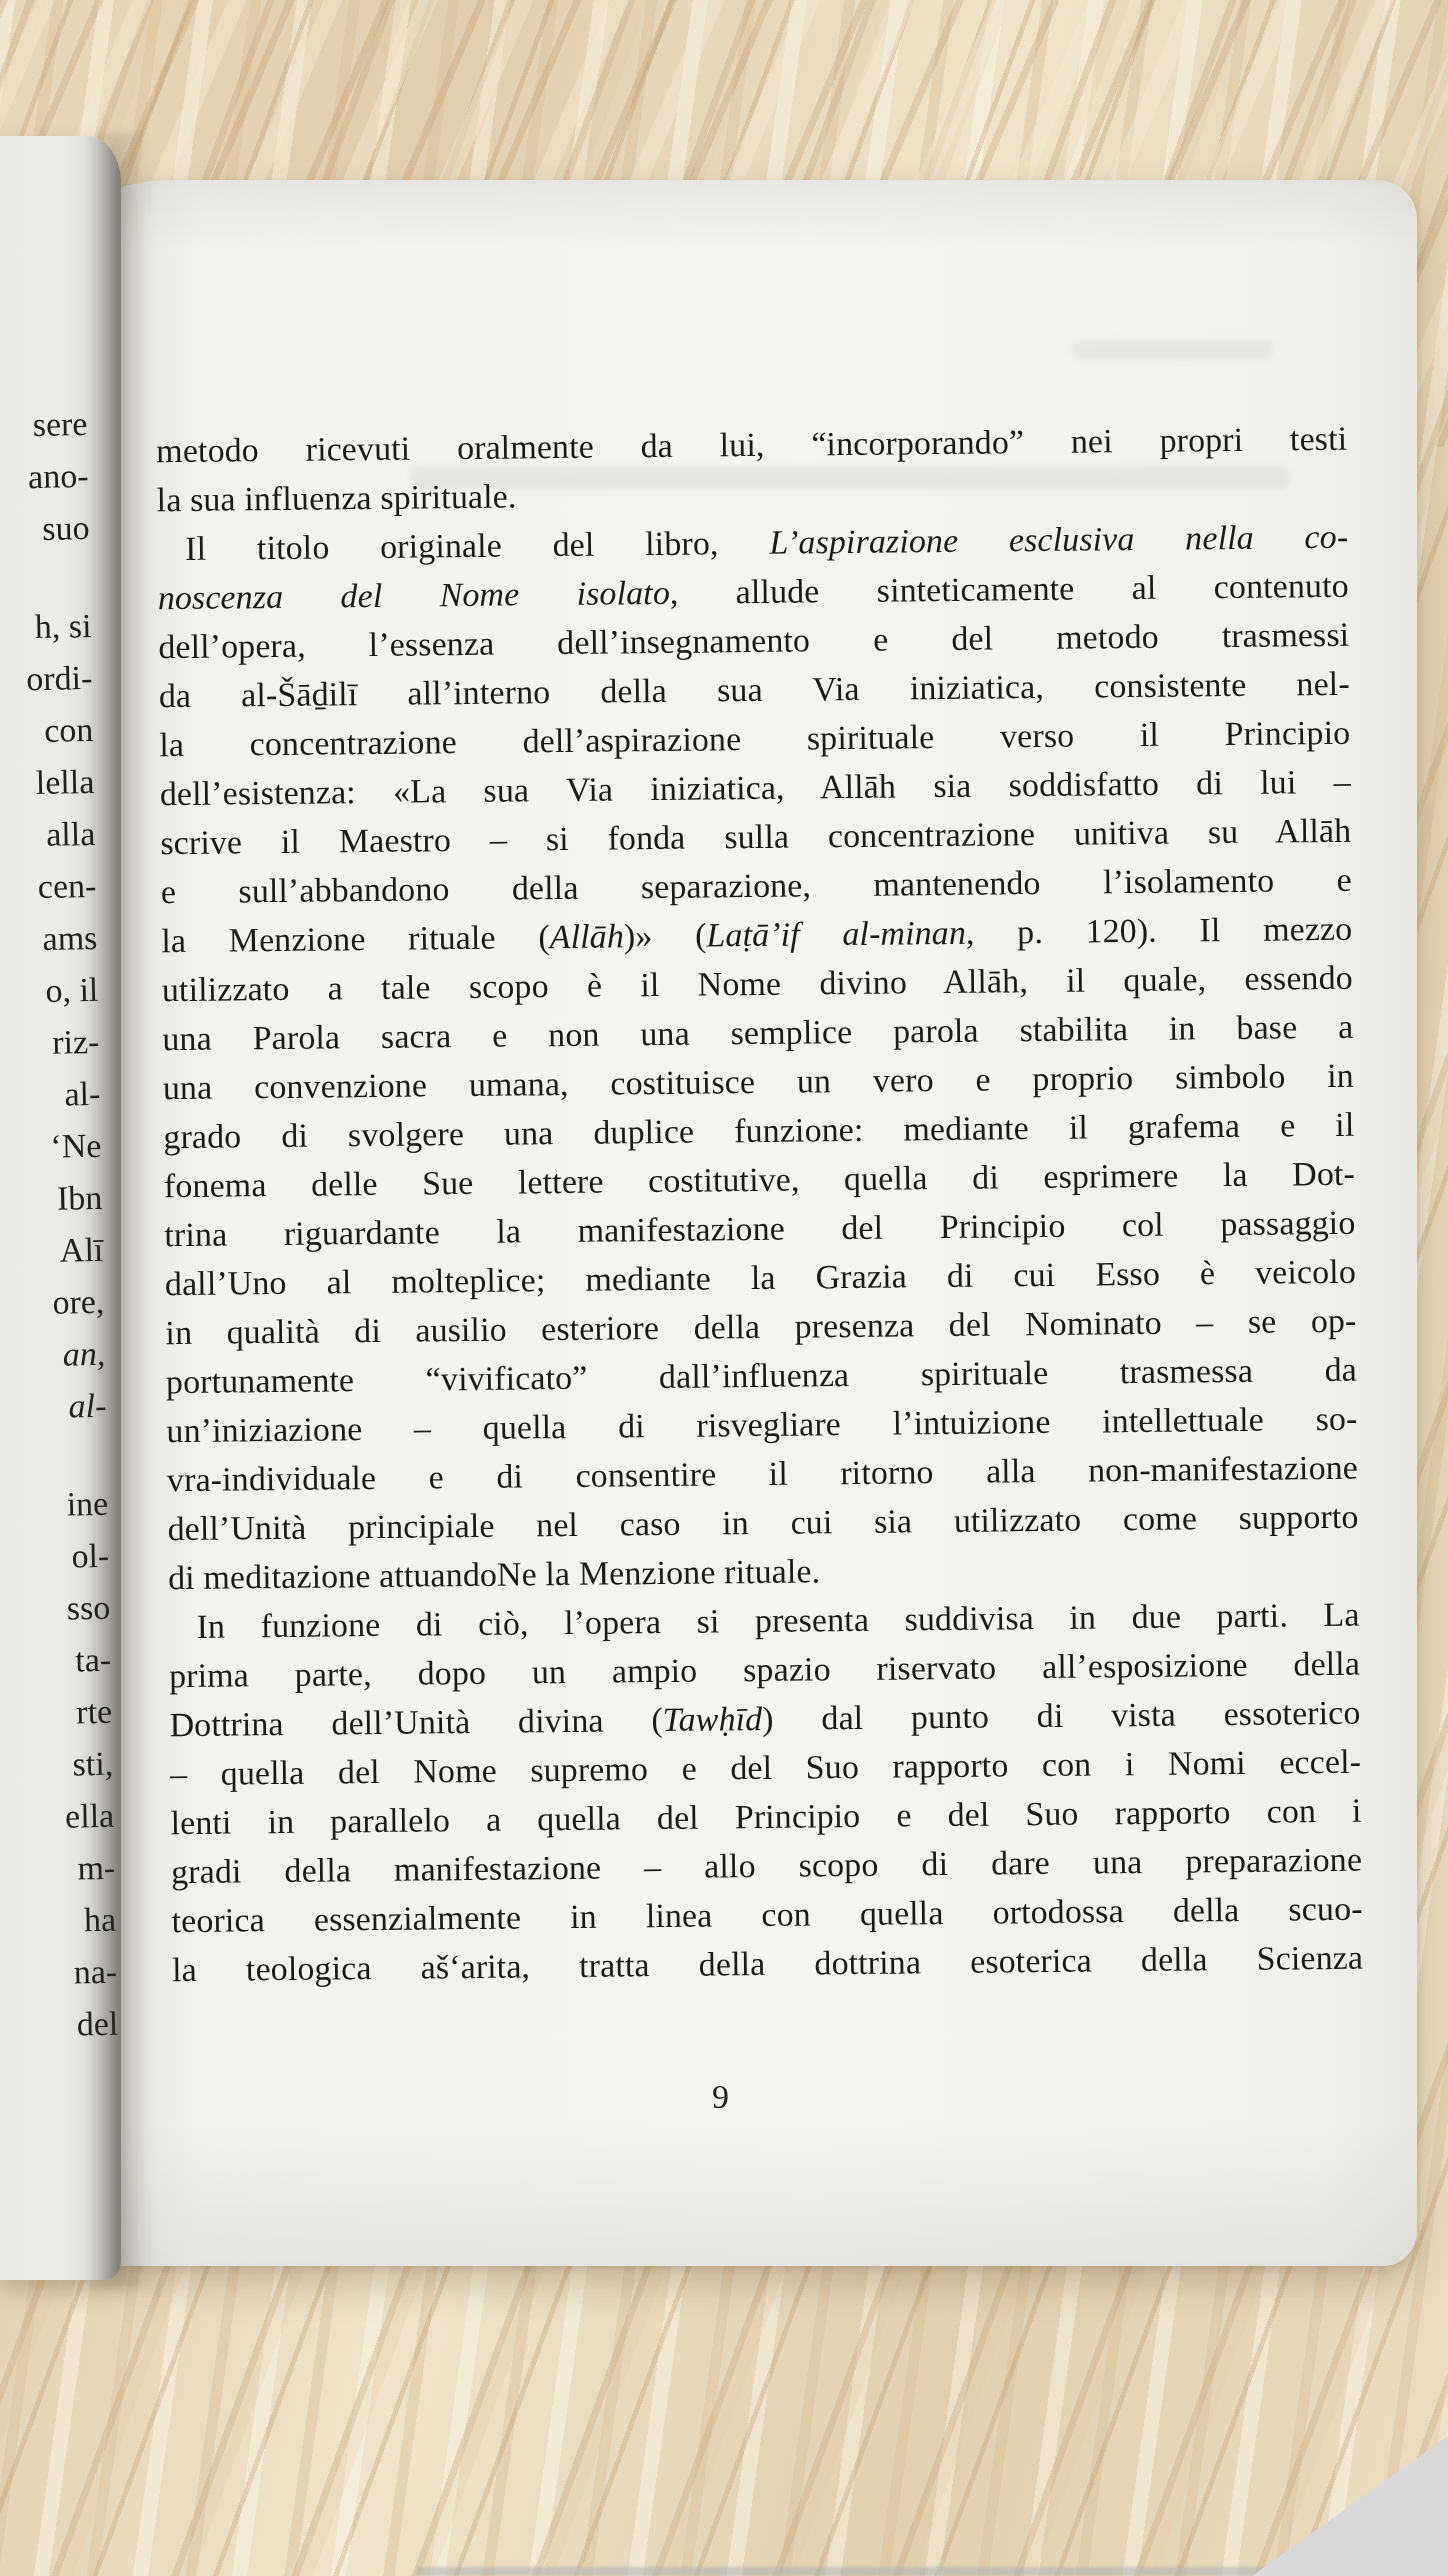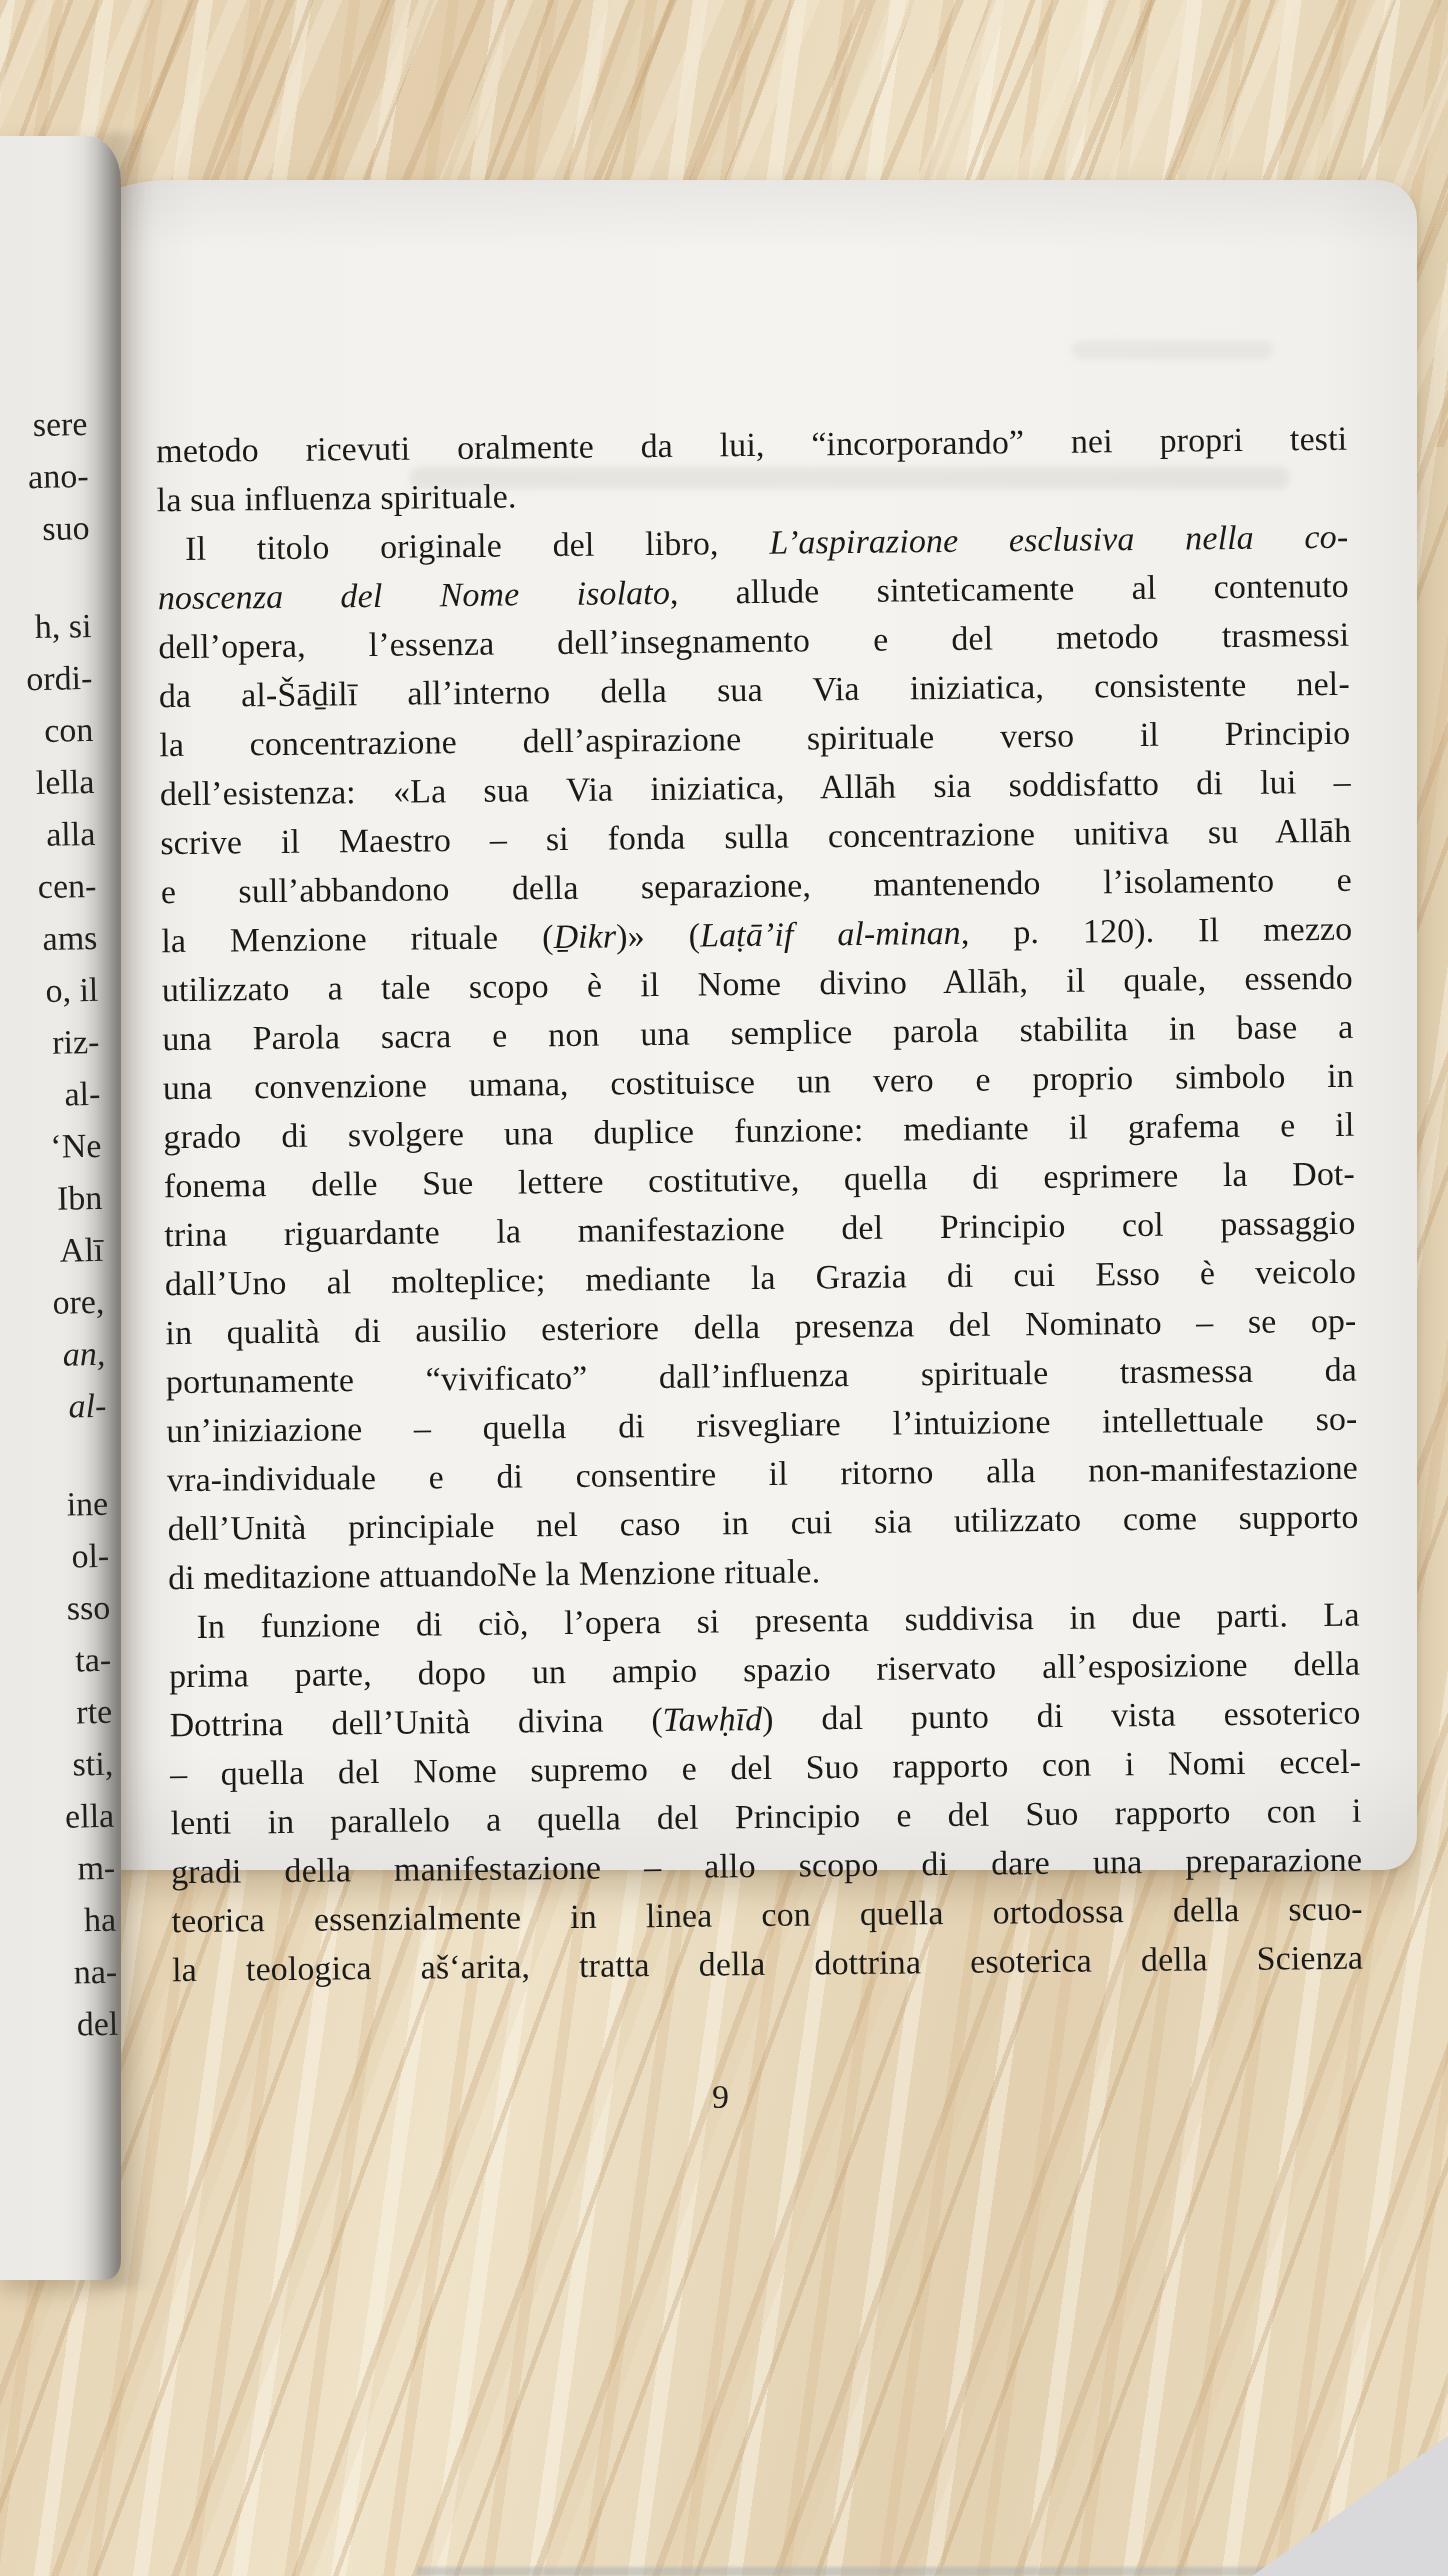--- a/index.html
+++ b/index.html
@@ -39,21 +39,21 @@
   .left-frags{
     position:absolute;left:0;right:34px;top:262px;
     text-align:right;font-size:34px;line-height:52px;color:#201f1d;
     transform:rotate(-1.1deg);transform-origin:100% 0;
   }
   .left-frags .frag{height:52px;}
   .left-frags .frag em{font-style:italic;}
   .left-frags .frag-gap{height:46px;}
   
   .page{
-    position:absolute;left:71px;top:180px;width:1346px;height:1690px;
+    position:absolute;left:71px;top:180px;width:1346px;height:2086px;
     background:
       linear-gradient(to bottom, rgba(0,0,0,.05) 0, rgba(0,0,0,0) 71px,
         rgba(0,0,0,0) 93%, rgba(0,0,0,.055) 100%),
       linear-gradient(to right,#adaba7 0,#c6c4c0 11.2px,#dcdad6 34px,
         #ebe9e5 76px,#f2f1ed 127px,#f4f3ef 55%,#f1f0ec 93%,#e9e7e3 100%);
     border-radius:97px 40px 33px 48px / 60px 39px 36px 42px;
     box-shadow:0 18px 36px rgba(110,85,50,.28), 0 3px 7.4px rgba(110,85,50,.18);
   }
   .gutter-shadow{
     position:absolute;left:88px;top:133px;width:66px;height:2155px;
@@ -106,21 +106,21 @@
         <div class="ln"><span>metodo ricevuti oralmente da lui, “incorporando” nei propri testi</span></div>
         <div class="ln end"><span>la sua influenza spirituale.</span></div>
         <div class="ln ind"><span>Il titolo originale del libro, </span><em>L’aspirazione esclusiva nella co-</em></div>
         <div class="ln"><em>noscenza del Nome isolato</em><span>, allude sinteticamente al contenuto</span></div>
         <div class="ln"><span>dell’opera, l’essenza dell’insegnamento e del metodo trasmessi</span></div>
         <div class="ln"><span>da al-Šāḏilī all’interno della sua Via iniziatica, consistente nel-</span></div>
         <div class="ln"><span>la concentrazione dell’aspirazione spirituale verso il Principio</span></div>
         <div class="ln"><span>dell’esistenza: «La sua Via iniziatica, Allāh sia soddisfatto di lui –</span></div>
         <div class="ln"><span>scrive il Maestro – si fonda sulla concentrazione unitiva su Allāh</span></div>
         <div class="ln"><span>e sull’abbandono della separazione, mantenendo l’isolamento e</span></div>
-        <div class="ln"><span>la Menzione rituale (</span><em>Ḏikr</em><span>)» (</span><em>Laṭā’if al-minan</em><span>, p. 120). Il mezzo</span></div>
+        <div class="ln"><span>la Menzione rituale (</span><em>Allāh</em><span>)» (</span><em>Laṭā’if al-minan</em><span>, p. 120). Il mezzo</span></div>
         <div class="ln"><span>utilizzato a tale scopo è il Nome divino Allāh, il quale, essendo</span></div>
         <div class="ln"><span>una Parola sacra e non una semplice parola stabilita in base a</span></div>
         <div class="ln"><span>una convenzione umana, costituisce un vero e proprio simbolo in</span></div>
         <div class="ln"><span>grado di svolgere una duplice funzione: mediante il grafema e il</span></div>
         <div class="ln"><span>fonema delle Sue lettere costitutive, quella di esprimere la Dot-</span></div>
         <div class="ln"><span>trina riguardante la manifestazione del Principio col passaggio</span></div>
         <div class="ln"><span>dall’Uno al molteplice; mediante la Grazia di cui Esso è veicolo</span></div>
         <div class="ln"><span>in qualità di ausilio esteriore della presenza del Nominato – se op-</span></div>
         <div class="ln"><span>portunamente “vivificato” dall’influenza spirituale trasmessa da</span></div>
         <div class="ln"><span>un’iniziazione – quella di risvegliare l’intuizione intellettuale so-</span></div>

